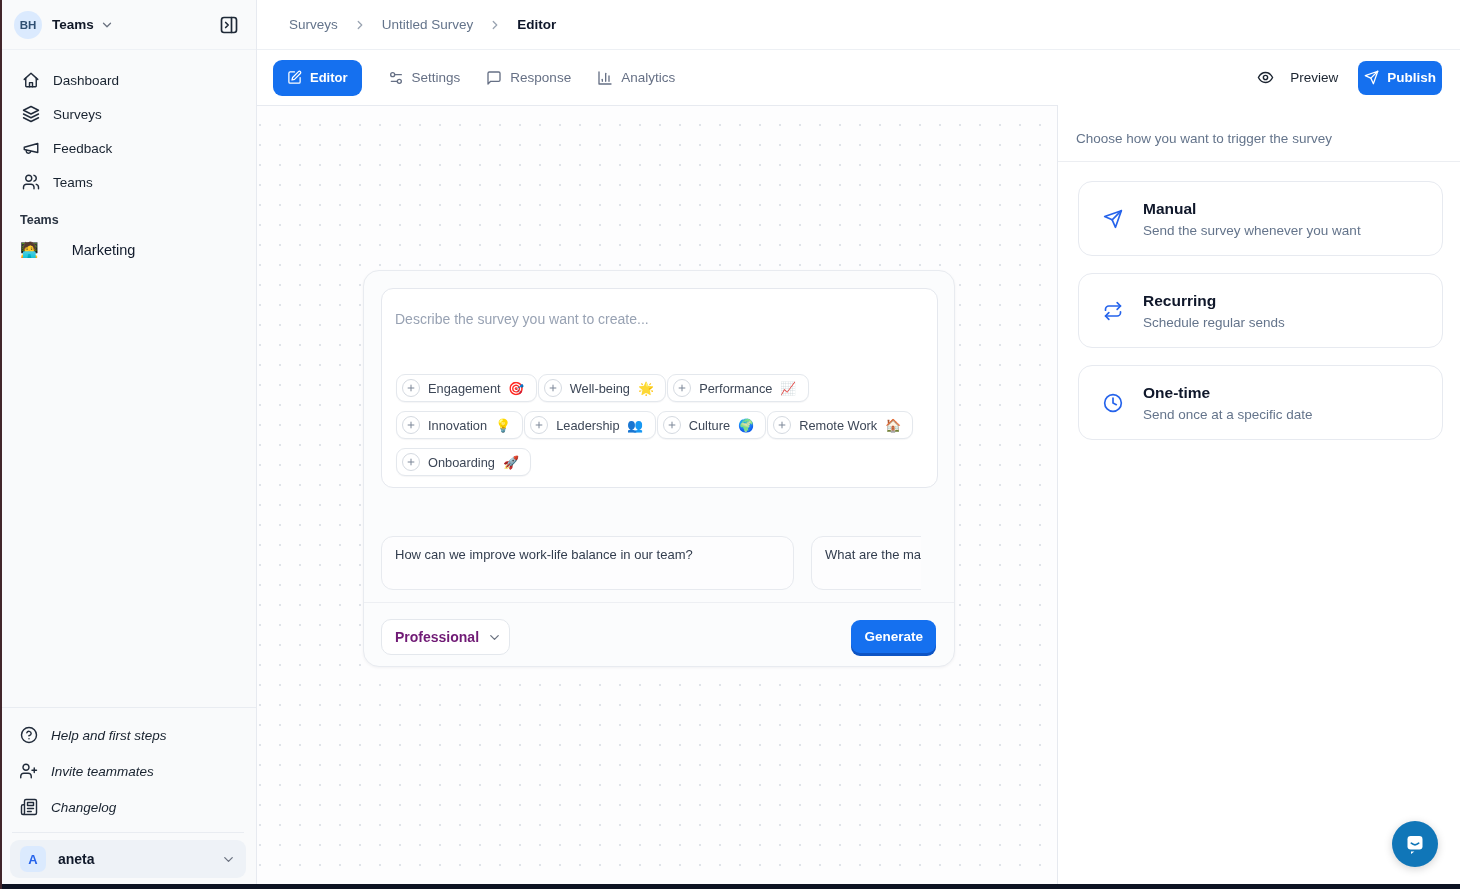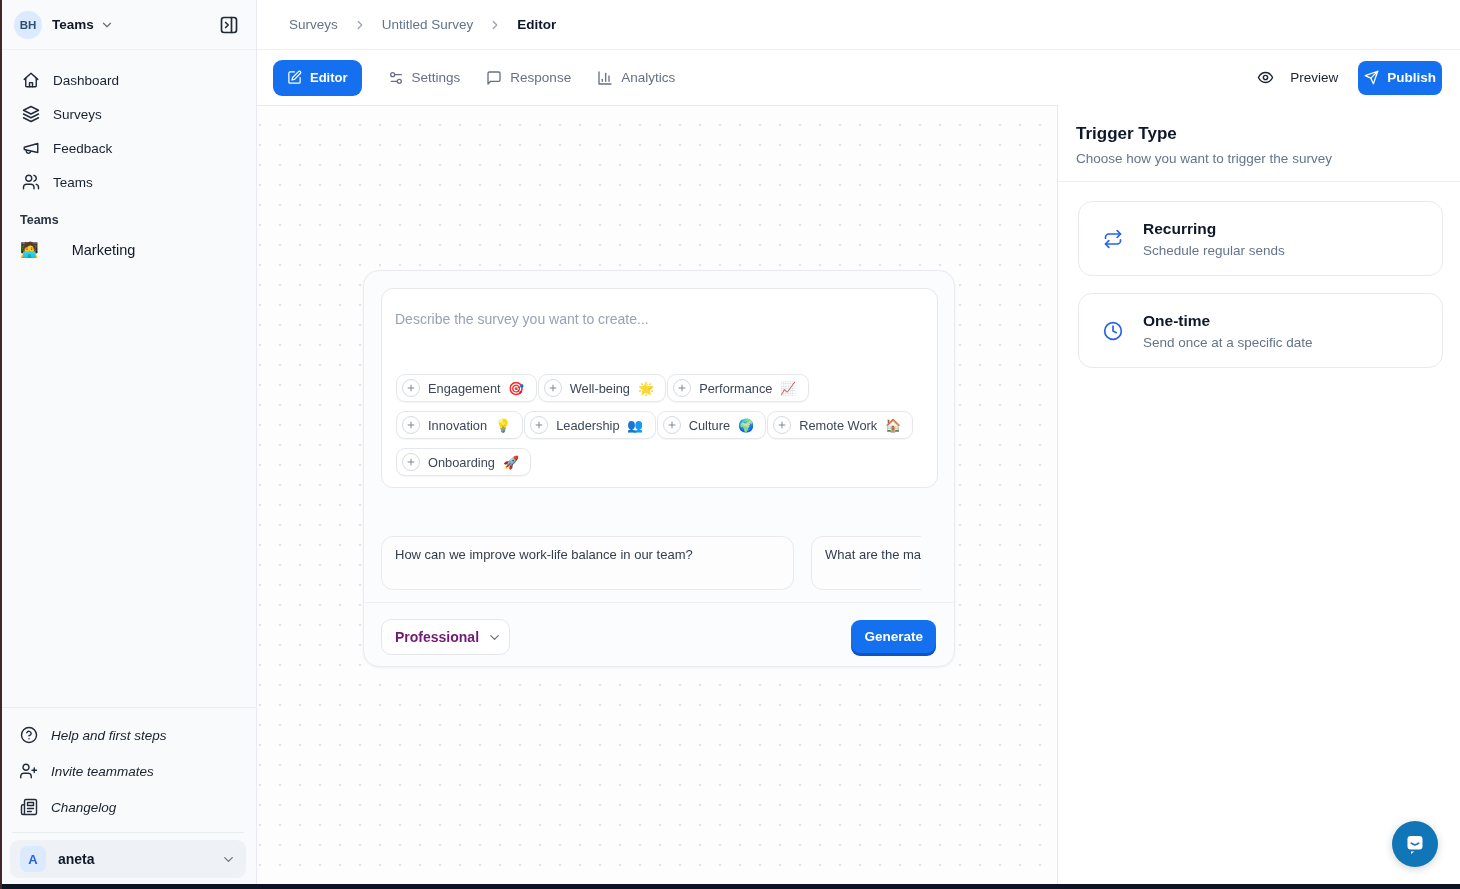--- a/index.html
+++ b/index.html
@@ -419,24 +419,35 @@
               </svg>
           </span>
         </div>
         <button class="generate-btn">Generate</button>
       </div>
     </section>
   </main>
 
   <aside class="trigger-panel">
     <div class="tp-header">
-      <div class="tp-title">Trigger Type</div>
       <div class="tp-sub">Choose how you want to trigger the survey</div>
     </div>
     <div class="tp-body">
+      <div class="tp-card">
+        <span class="ic">
+          <svg width="20" height="20" viewBox="0 0 24 24" fill="none" stroke="currentColor" stroke-width="2" stroke-linecap="round" stroke-linejoin="round">
+              <path d="m22 2-7 20-4-9-9-4Z"></path>
+              <path d="M22 2 11 13"></path>
+            </svg>
+        </span>
+        <span>
+          <div class="t">Manual</div>
+          <div class="d">Send the survey whenever you want</div>
+        </span>
+      </div>
       <div class="tp-card">
         <span class="ic">
           <svg width="20" height="20" viewBox="0 0 24 24" fill="none" stroke="currentColor" stroke-width="2" stroke-linecap="round" stroke-linejoin="round">
               <path d="m17 2 4 4-4 4"></path>
               <path d="M3 11v-1a4 4 0 0 1 4-4h14"></path>
               <path d="m7 22-4-4 4-4"></path>
               <path d="M21 13v1a4 4 0 0 1-4 4H3"></path>
             </svg>
         </span>
         <span>

